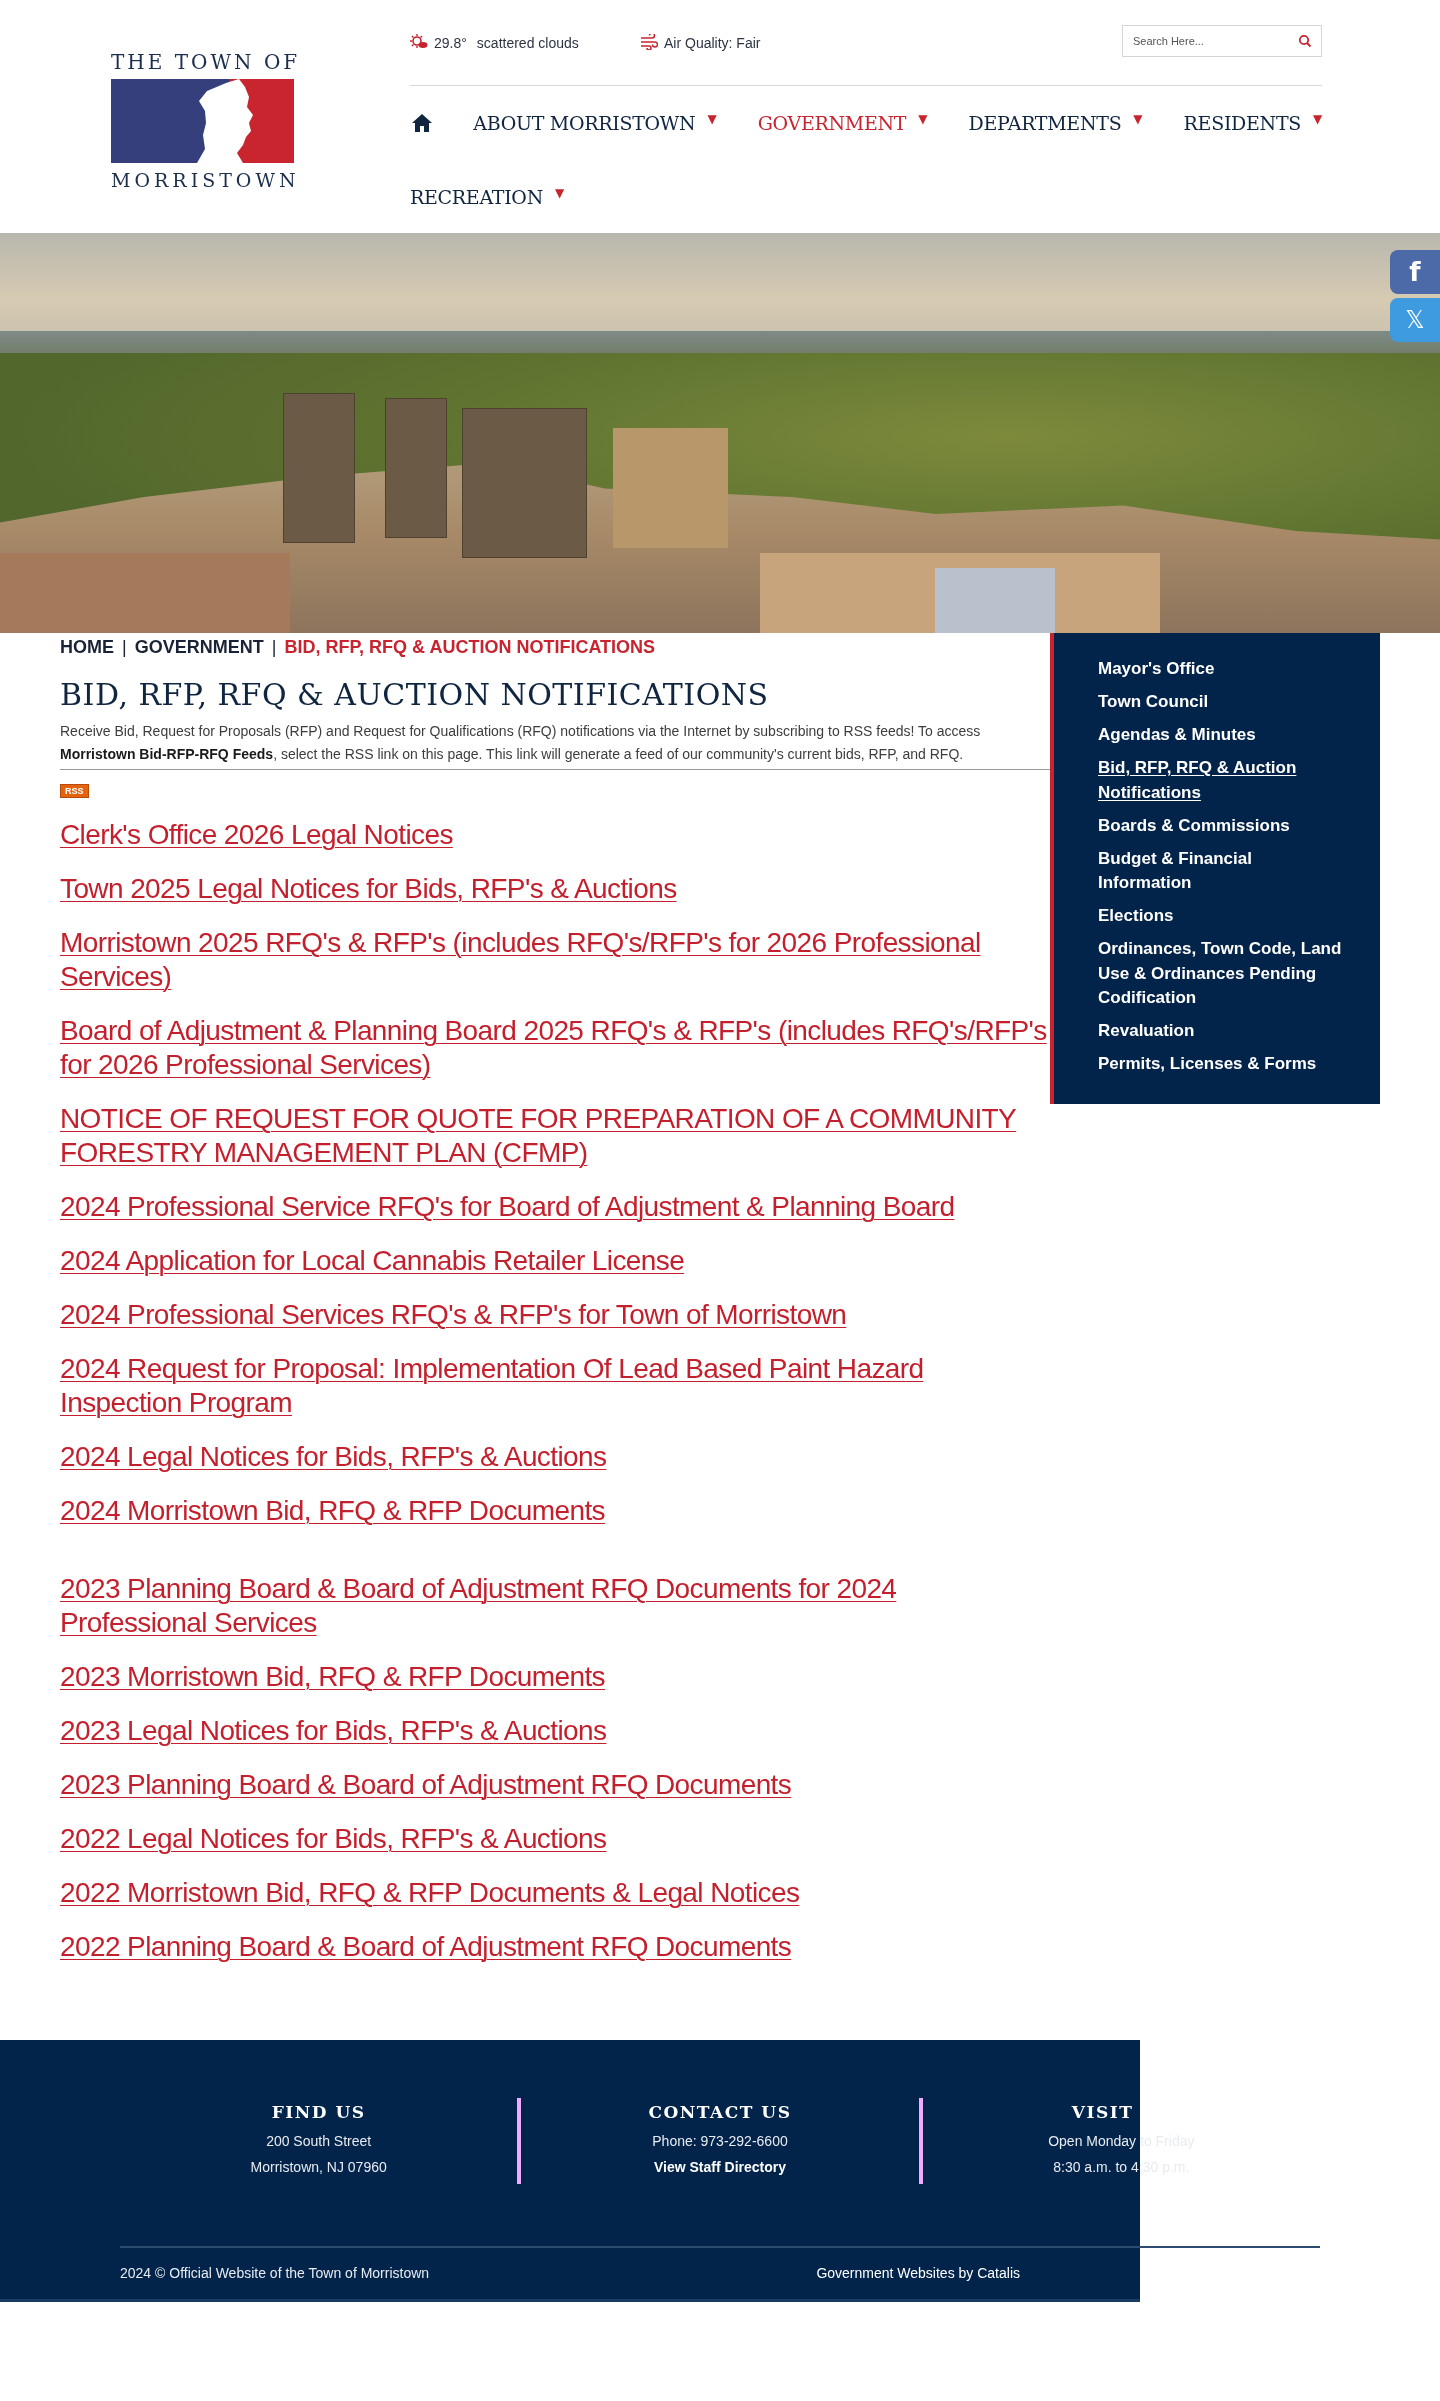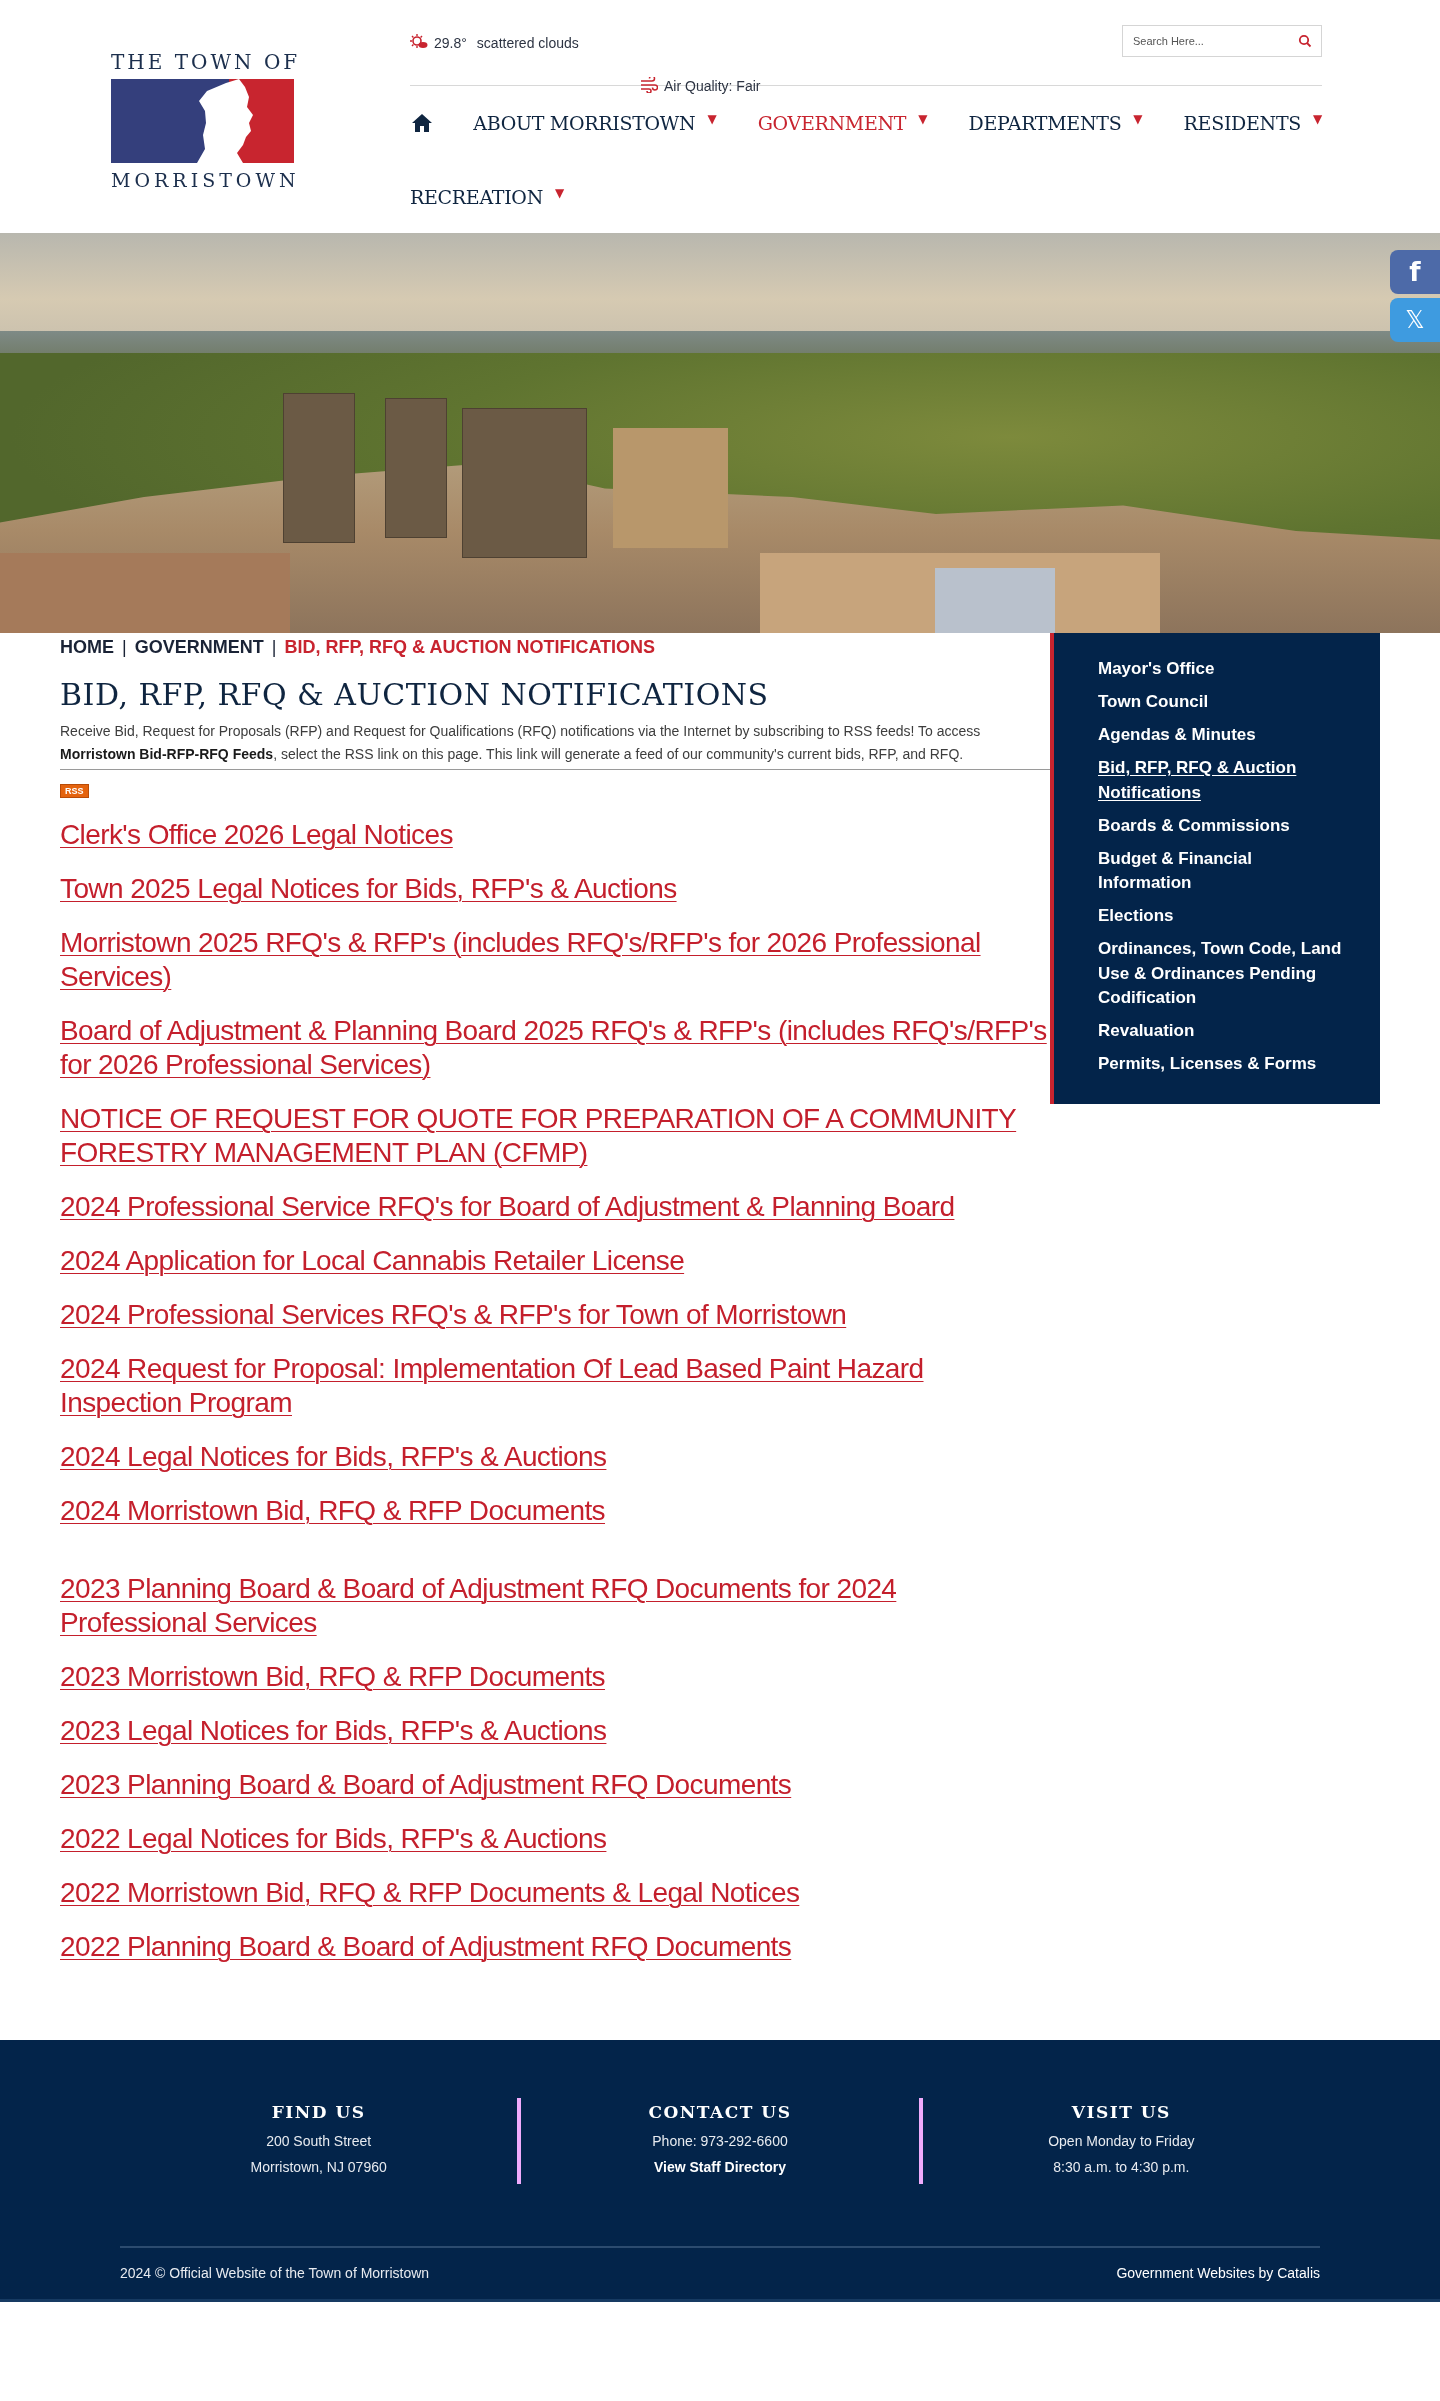--- a/index.html
+++ b/index.html
@@ -8,21 +8,21 @@
 
   
   .header { position: relative; height: 233px; background: #fff; }
   .logo { position: absolute; left: 111px; top: 50px; width: 185px; }
   .logo-top, .logo-bottom { font-family: "DejaVu Serif", serif; color: #1c2f4d; font-size: 20px; letter-spacing: 3px; text-align: center; white-space: nowrap; }
   .logo-bottom { letter-spacing: 4px; font-size: 19px; margin-top: 6px; }
   .logo-flag { display: block; width: 183px; height: 84px; margin-top: 5px; }
 
   .topbar { position: absolute; left: 410px; top: 30px; right: 118px; height: 56px; border-bottom: 1px solid #d8d8d8; }
   .weather { position: absolute; left: 0; top: 4px; display: flex; align-items: center; gap: 6px; font-size: 14px; color: #2d3443; }
-  .air { position: absolute; left: 230px; top: 4px; display: flex; align-items: center; gap: 6px; font-size: 14px; color: #2d3443; margin-top: 43px; }
+  .air { position: absolute; left: 230px; top: 4px; display: flex; align-items: center; gap: 6px; font-size: 14px; color: #2d3443; }
   .ico-red { color: #c8242f; font-size: 15px; line-height: 1; }
   .search { position: absolute; right: 0; top: -5px; width: 200px; height: 32px; border: 1px solid #d5d5d5; background: #fff; display: flex; align-items: center; }
   .search input { border: none; outline: none; font-size: 11px; padding-left: 10px; width: 160px; color: #444; font-family: "Liberation Sans", sans-serif; background: transparent; }
   .search input::placeholder { color: #555; }
   .search .s-icon { position: absolute; right: 9px; top: 8px; width: 14px; height: 14px; }
 
   .nav { position: absolute; left: 410px; top: 100px; right: 118px; }
   .nav-row { display: flex; align-items: center; height: 46px; }
   .nav-row.r2 { margin-top: 28px; }
   .nav-home { width: 24px; height: 24px; margin-right: 28px; }
@@ -61,21 +61,21 @@
   .links { margin-top: 20px; }
   .doc-link { display: block; font-size: 28px; line-height: 34px; color: #c41f2c; text-decoration: underline; text-decoration-thickness: 1px; text-underline-offset: 3px; margin-bottom: 20px; font-family: "Liberation Sans Narrow", "Liberation Sans", sans-serif; letter-spacing: -0.6px; transform-origin: left; }
   .doc-link.gap { margin-top: 44px; }
 
   
   .sidebar { position: absolute; left: 1050px; top: 633px; width: 330px; height: 471px; background: #03244a; border-left: 4px solid #c8242f; padding: 24px 0 0 44px; }
   .side-item { display: block; color: #fff; font-size: 17px; font-weight: bold; line-height: 24.5px; margin-bottom: 8.5px; width: 250px; }
   .side-item.current { text-decoration: underline; text-underline-offset: 2px; }
 
   
-  .footer { position: absolute; left: 0; top: 2040px; width: 1440px; height: 262px; background: #03244a; border-bottom: 3px solid #163a62; }
+  .footer { position: absolute; left: 0; top: 2040px; width: 1140px; height: 262px; background: #03244a; border-bottom: 3px solid #163a62; }
   .footer-cols { position: absolute; left: 120px; top: 58px; width: 1200px; display: flex; }
   .fcol { flex: 1; text-align: center; height: 86px; }
   .fcol + .fcol { border-left: 4px solid #f0abfc; }
   .fcol h3 { font-family: "DejaVu Serif", serif; color: #fff; font-size: 17px; font-weight: bold; letter-spacing: 1.5px; margin-top: 4px; }
   .fcol p { color: #e8ebf0; font-size: 14px; line-height: 26px; margin-top: 6px; }
   .fcol p + p { margin-top: 0; }
   .fcol .bold { font-weight: bold; color: #fff; }
   .footer-rule { position: absolute; left: 120px; top: 206px; width: 1200px; border-top: 2px solid #2c4b6f; }
   .footer-copy { position: absolute; left: 120px; top: 225px; color: #e8ebf0; font-size: 14px; }
   .footer-credit { position: absolute; right: 120px; top: 225px; color: #fff; font-size: 14px; font-weight: normal; }

